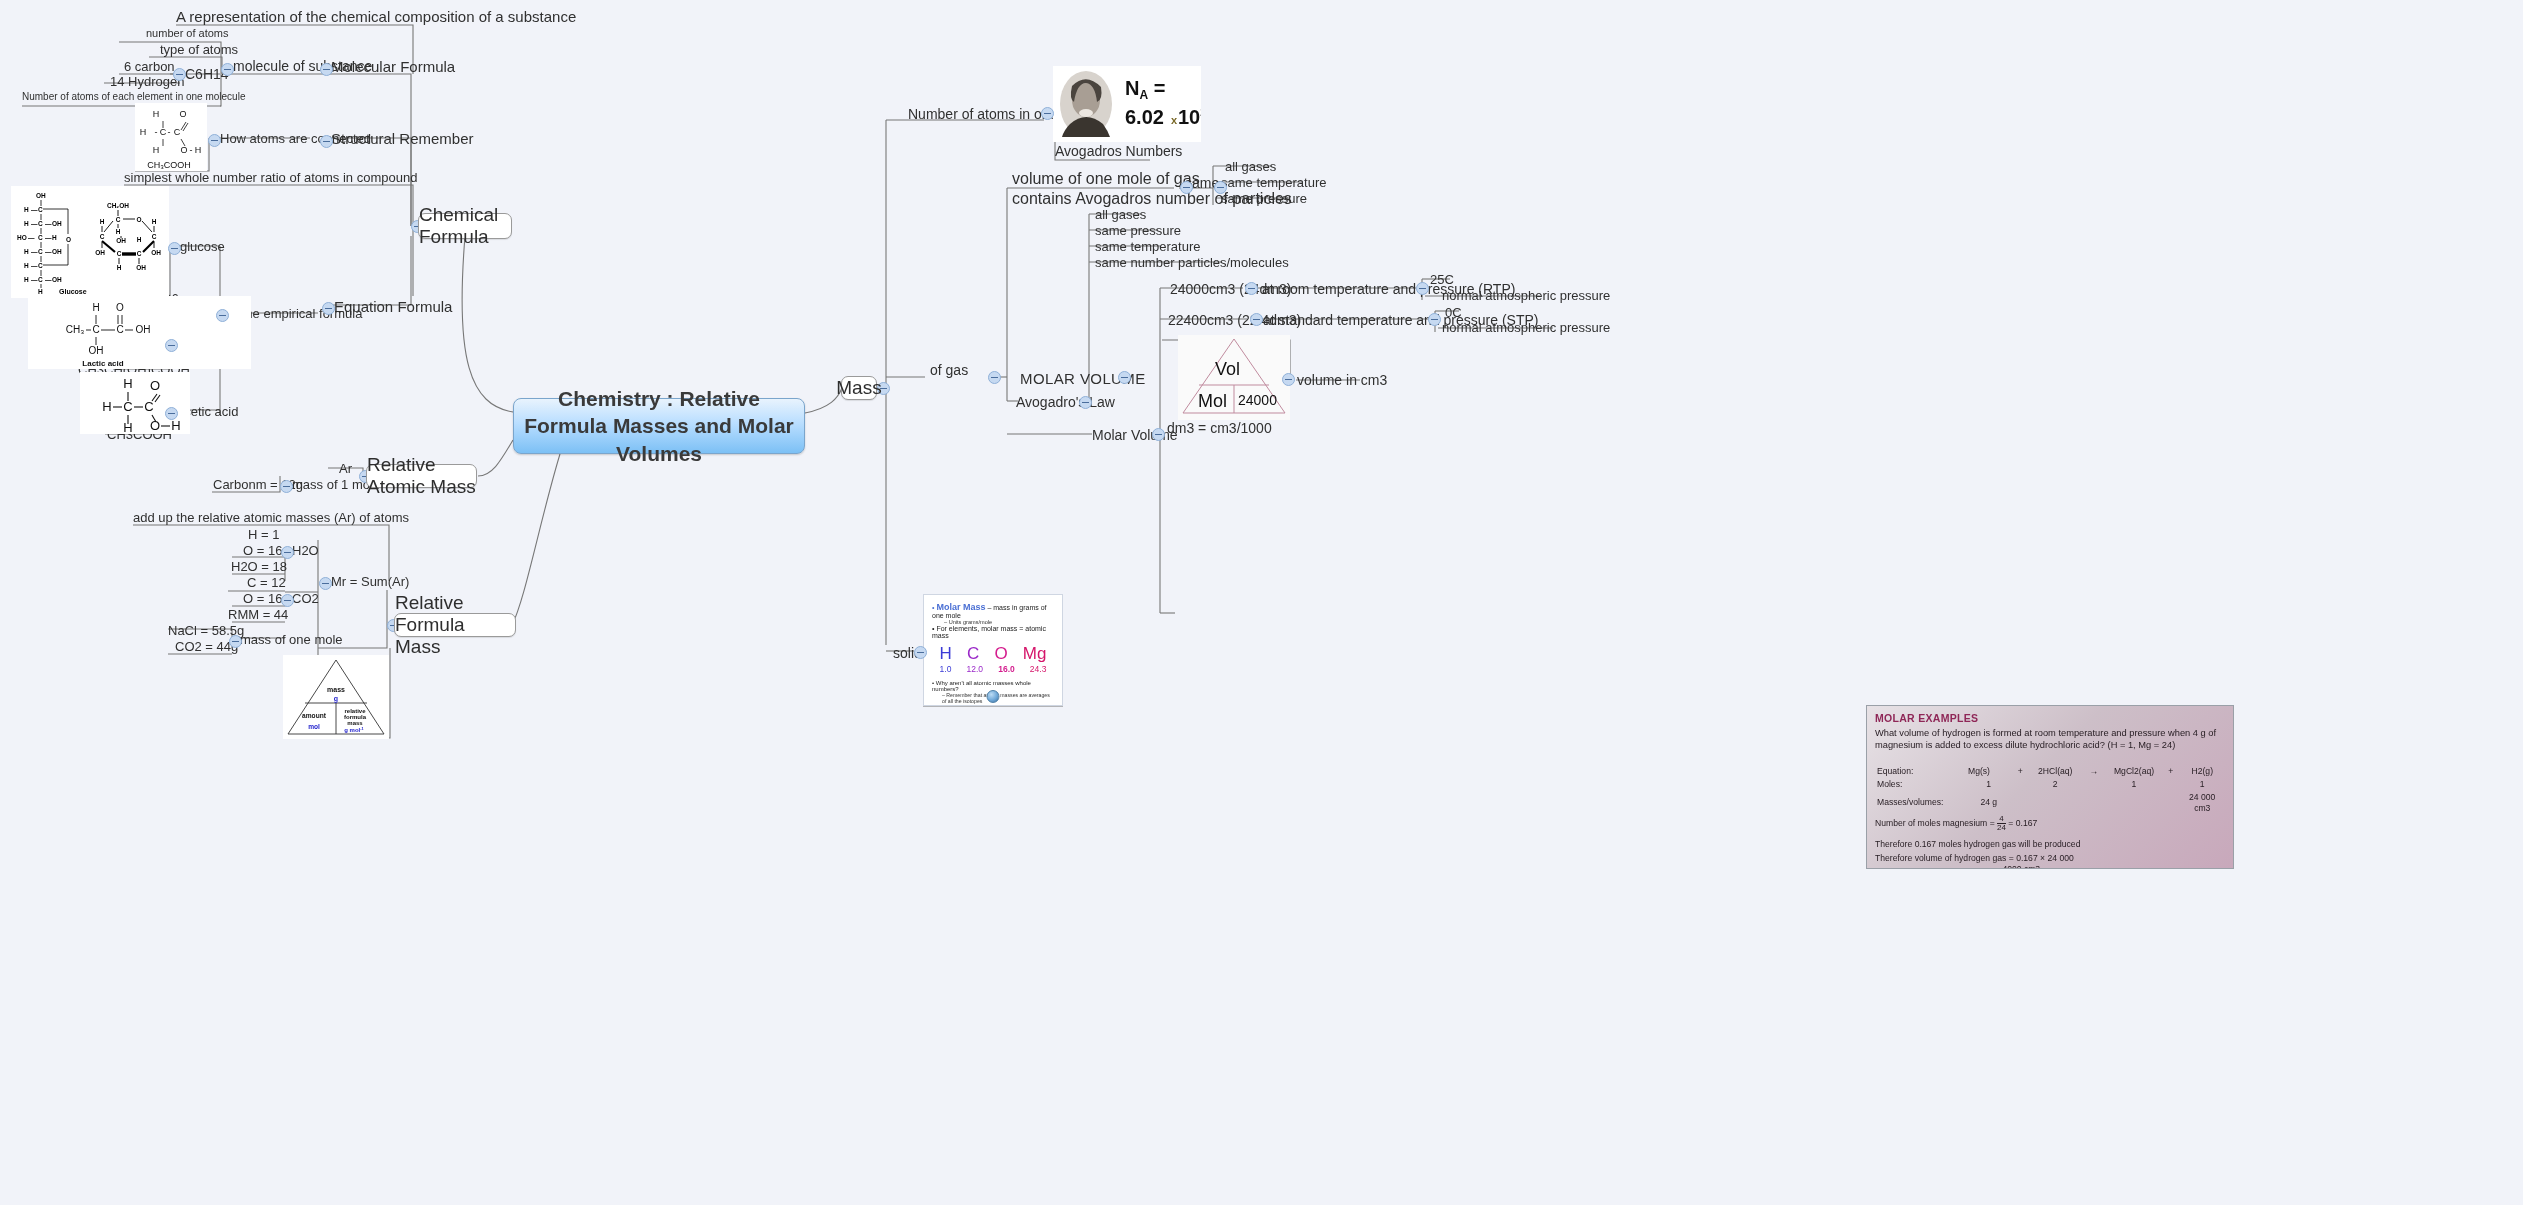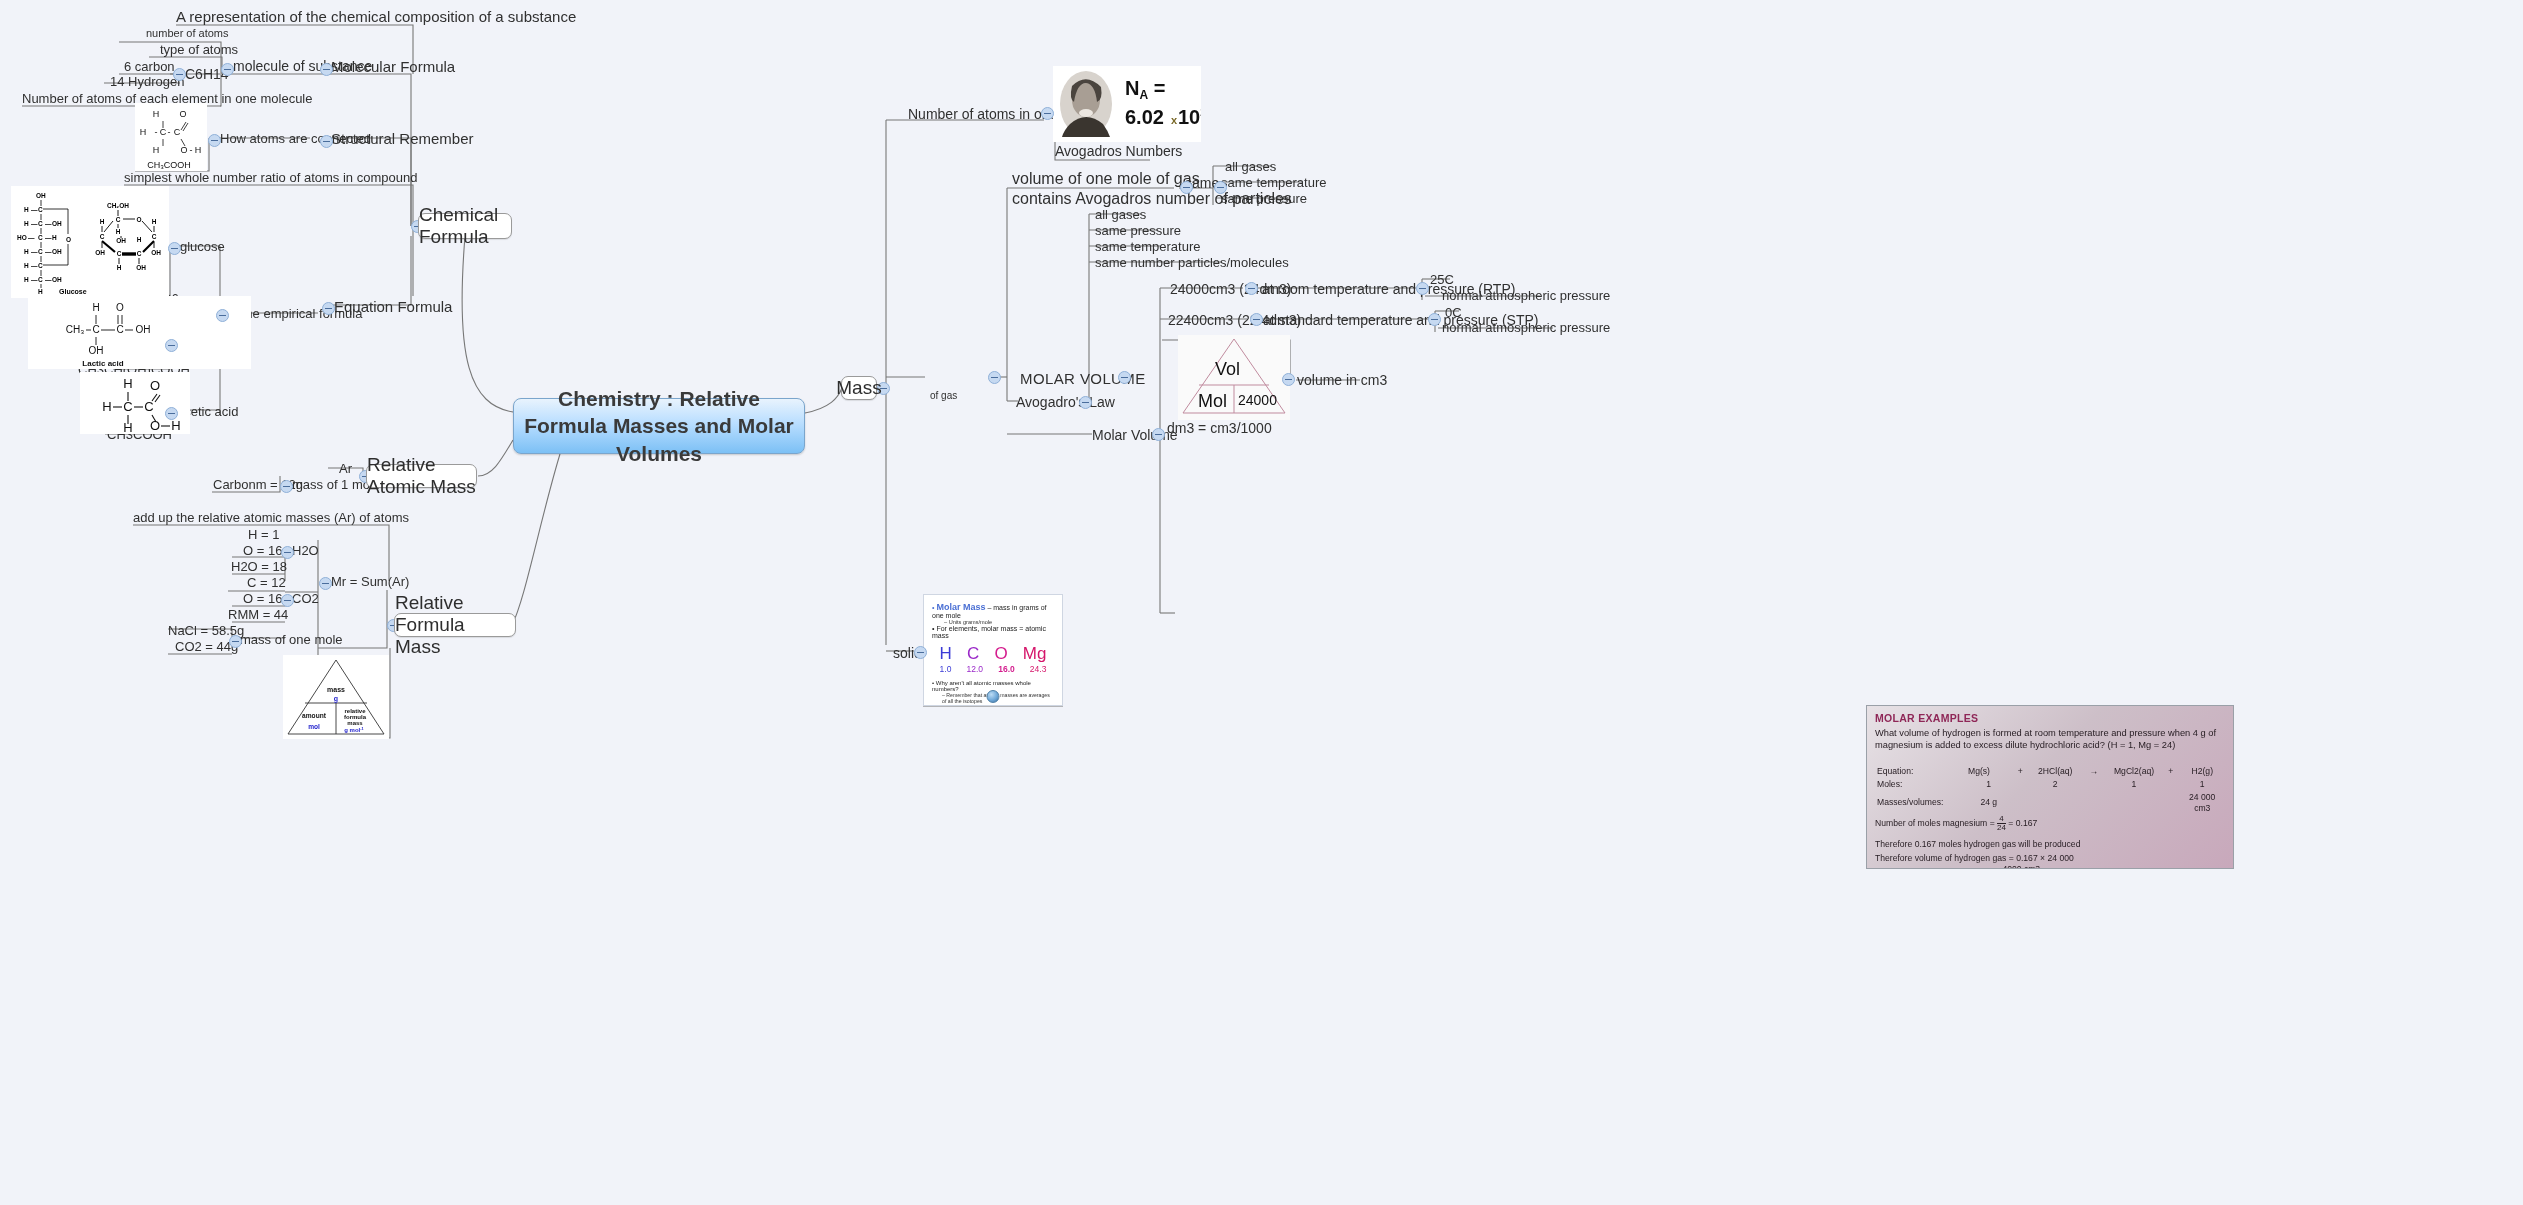--- a/index.html
+++ b/index.html
@@ -295,21 +295,21 @@
   <div class="node" style="left:233px;top:58px;font-size:14px;">molecule of substance</div>
   <div class="bullet" style="left:221px;top:63px;"></div>
 
   <div class="node" style="left:185px;top:66px;font-size:14px;">C6H14</div>
   <div class="bullet" style="left:173px;top:68px;"></div>
 
   <div class="node" style="left:146px;top:27px;font-size:11px;">number of atoms</div>
   <div class="node" style="left:160px;top:42px;font-size:13px;">type of atoms</div>
   <div class="node" style="left:124px;top:59px;font-size:13px;">6 carbon</div>
   <div class="node" style="left:110px;top:74px;font-size:13px;">14 Hydrogen</div>
-  <div class="node" style="left:22px;top:91px;font-size:13px;">Number of atoms of each element in one molecule</div>
+  <div class="node" style="left:22px;top:91px;font-size:10px;">Number of atoms of each element in one molecule</div>
 
   <div class="node" style="left:331px;top:130px;font-size:15px;">Structural Remember</div>
   <div class="bullet" style="left:320px;top:135px;"></div>
   <div class="node" style="left:220px;top:131px;font-size:13px;">How atoms are connected</div>
   <div class="bullet" style="left:208px;top:134px;"></div>
 
   <div class="imgbox" style="left:135px;top:103px;width:72px;height:68px;">
     <svg width="72" height="68" viewBox="0 0 72 68">
       <g font-family="Liberation Sans, sans-serif" font-size="9" fill="#111" text-anchor="middle">
         <text x="21" y="14">H</text>
@@ -550,21 +550,21 @@
       <g font-family="Liberation Sans, sans-serif" fill="#111">
         <text x="72" y="29" font-size="20" font-weight="bold">N<tspan font-size="12" dy="4">A</tspan><tspan font-size="20" dy="-4"> =</tspan></text>
         <text x="72" y="58" font-size="20" font-weight="bold">6.02</text>
         <text x="118" y="58" font-size="11" font-weight="bold" fill="#7a6a2a">x</text>
         <text x="125" y="58" font-size="20" font-weight="bold">10<tspan font-size="11" dy="-8">23</tspan></text>
       </g>
     </svg>
   </div>
   <div class="node" style="left:1055px;top:143px;font-size:14px;">Avogadros Numbers</div>
 
-  <div class="node" style="left:930px;top:390px;font-size:10px;">of gas</div>
+  <div class="node" style="left:930px;top:362px;font-size:14px;">of gas</div>
   <div class="bullet" style="left:988px;top:371px;"></div>
   <div class="node" style="left:1020px;top:370px;font-size:15px;letter-spacing:.4px;">MOLAR VOLUME</div>
   <div class="bullet" style="left:1118px;top:371px;"></div>
 
   <div class="node multiline" style="left:1012px;top:169px;font-size:16px;">volume of one mole of gas
 contains Avogadros number of particles</div>
   <div class="bullet" style="left:1180px;top:181px;"></div>
   <div class="node" style="left:1185px;top:175px;font-size:14px;">same</div>
   <div class="bullet" style="left:1214px;top:181px;"></div>
   <div class="node" style="left:1225px;top:159px;font-size:13px;">all gases</div>

